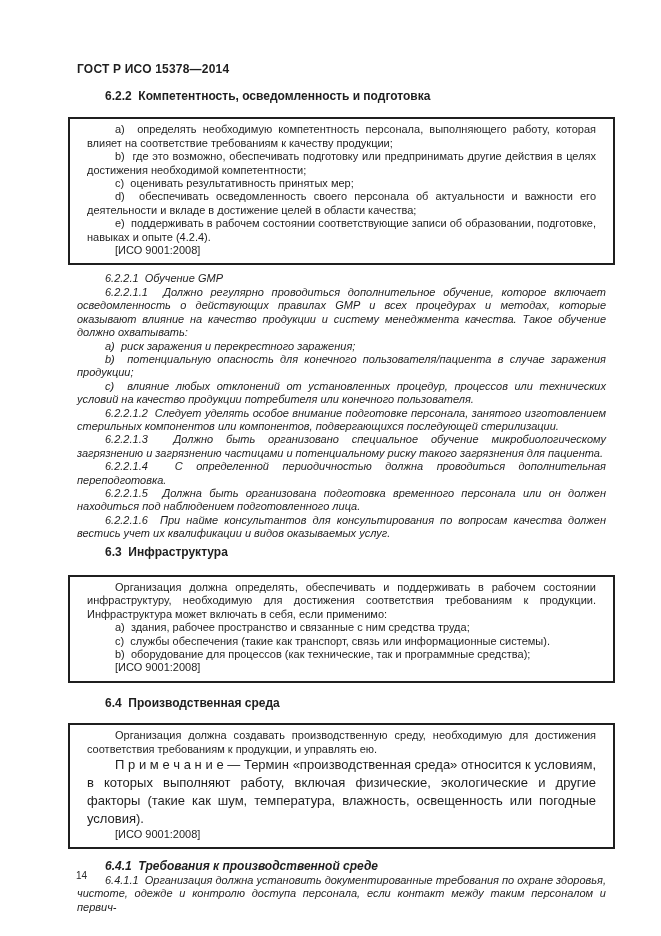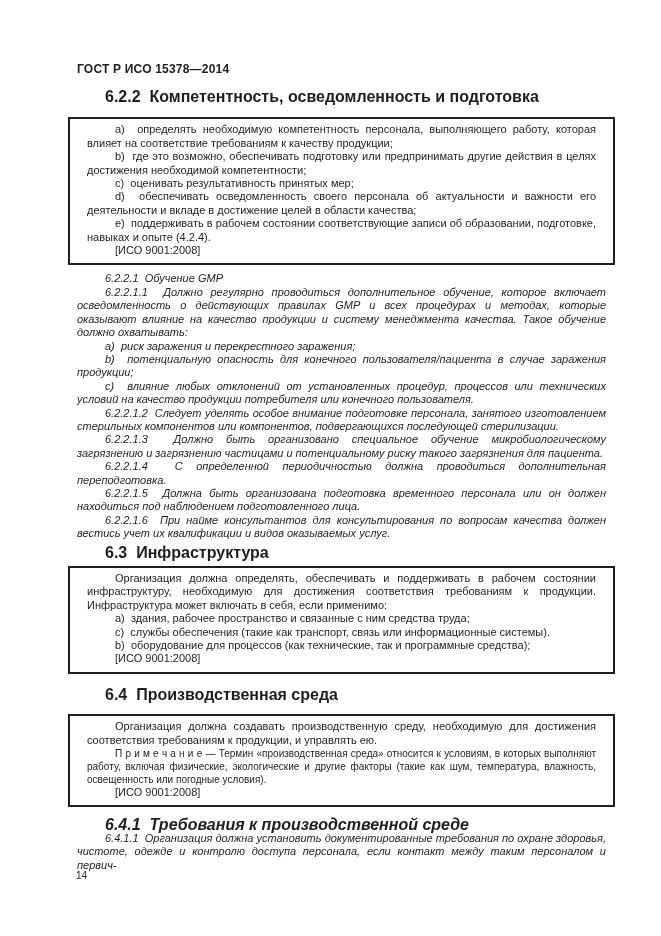--- a/index.html
+++ b/index.html
@@ -26,46 +26,46 @@
     white-space: nowrap;
   }
   .content {
     position: absolute;
     top: 90px;
     left: 68px;
     width: 547px;
   }
   .heading {
     font-weight: 700;
-    font-size: 16px;
+    font-size: 12px;
     margin-left: 37px;
     white-space: nowrap;
   }
   .it { font-style: italic; }
   .box {
     border: 2px solid #1f1f1f;
     padding: 4px 8px 6px 8px;
     background: #ffffff;
   }
   .p {
     margin: 0;
     text-indent: 28px;
     text-align: justify;
   }
   .flow .p { margin: 0 9px; }
   .note {
-    font-size: 10px;
-    line-height: 13px;
+    font-size: 13px;
+    line-height: 18px;
     margin-top: 6px;
     margin-bottom: 5px;
   }
   .mt-box1 { margin-top: 14px; }
   .mt-gmp  { margin-top: 7px; }
   .mt-s63  { margin-top: 5px; }
-  .mt-box2 { margin-top: 7px; }
+  .mt-box2 { margin-top: 16px; }
   .mt-s64  { margin-top: 14px; }
   .mt-box3 { margin-top: 13px; }
   .mt-s641 { margin-top: 11px; }
   .mt-p641 { margin-top: 3px; }
   .page-number {
     position: absolute;
     left: 76px;
     top: 869px;
     font-size: 10px;
     color: #2a2a2a;

